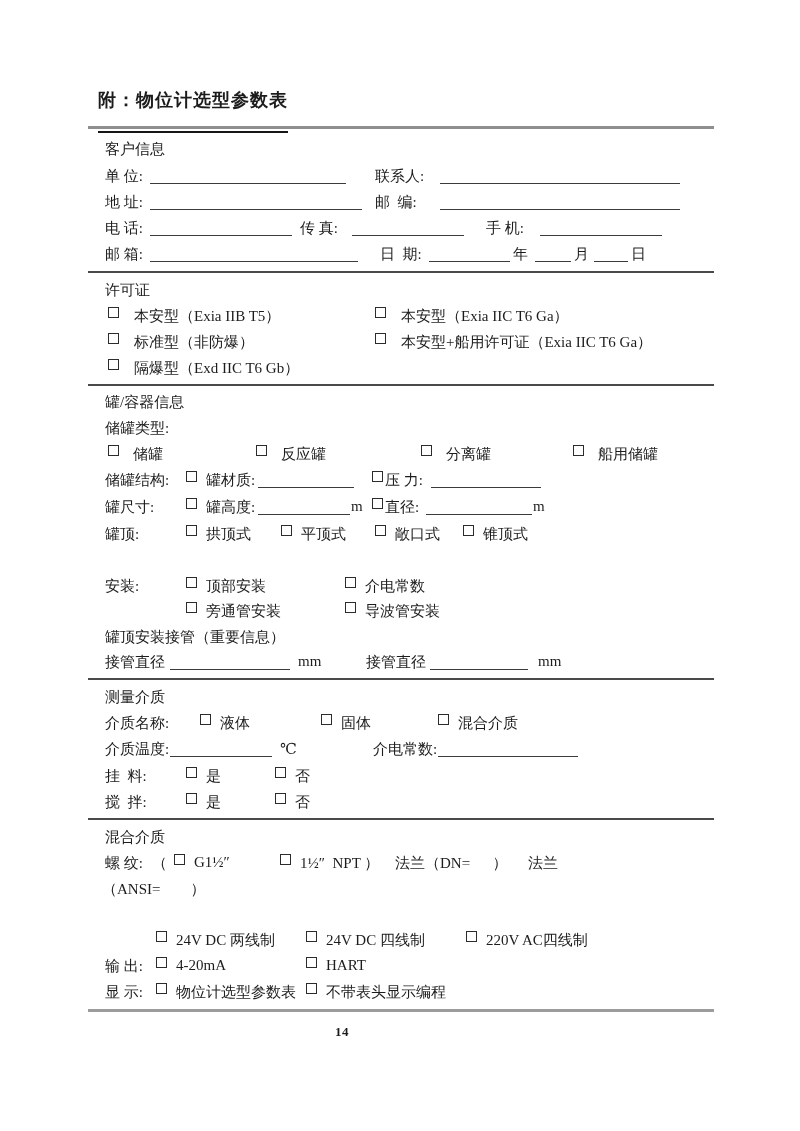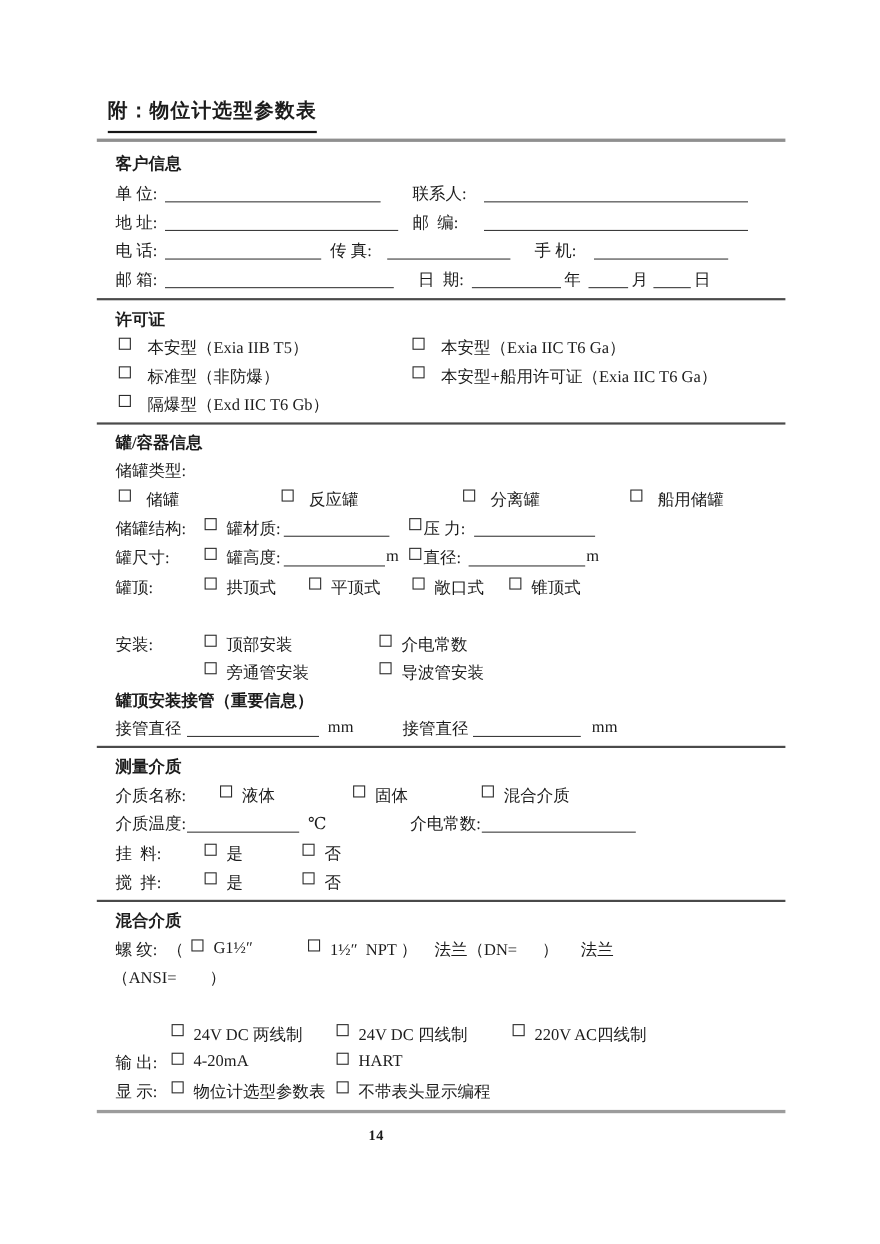--- a/index.html
+++ b/index.html
@@ -3,29 +3,29 @@
 <meta charset="utf-8">
 <style>
   html,body{margin:0;padding:0;background:#ffffff;}
   .page{
     position:relative;width:800px;height:1131px;background:#fff;
     font-family:"Liberation Serif","DejaVu Serif",serif;
     color:#1c1c1c;font-size:15px;overflow:hidden;
   }
   .title{
     position:absolute;left:98px;top:88px;font-size:18px;font-weight:bold;
-    border-bottom:2px solid #161616;padding-bottom:7px;letter-spacing:1px;white-space:pre;
+    border-bottom:2px solid #161616;padding-bottom:19px;letter-spacing:1px;white-space:pre;
   }
   .rule{position:absolute;left:88px;width:626px;height:0;}
   .rule-gray{border-top:3px solid #8f8f8f;}
   .rule-dark{border-top:2px solid #4a4a4a;}
   .rule-bottom{border-top:3px solid #9c9c9c;}
   .row{position:absolute;left:88px;width:640px;height:24px;}
   .row span{position:absolute;top:0;white-space:pre;}
-  .hd{font-weight:bold;}
+  .hd{font-weight:normal;}
   .cb{
     position:absolute;top:4px;width:11px;height:11px;
     border:1px solid #2c2c2c;background:#fff;box-sizing:border-box;
   }
   .fld{position:absolute;top:2px;height:16px;border-bottom:1px solid #3b3b3b;}
   .pageno{
     position:absolute;top:1024px;left:0;width:684px;text-align:center;
     font-size:13px;font-weight:bold;letter-spacing:0.5px;
   }
 </style>

